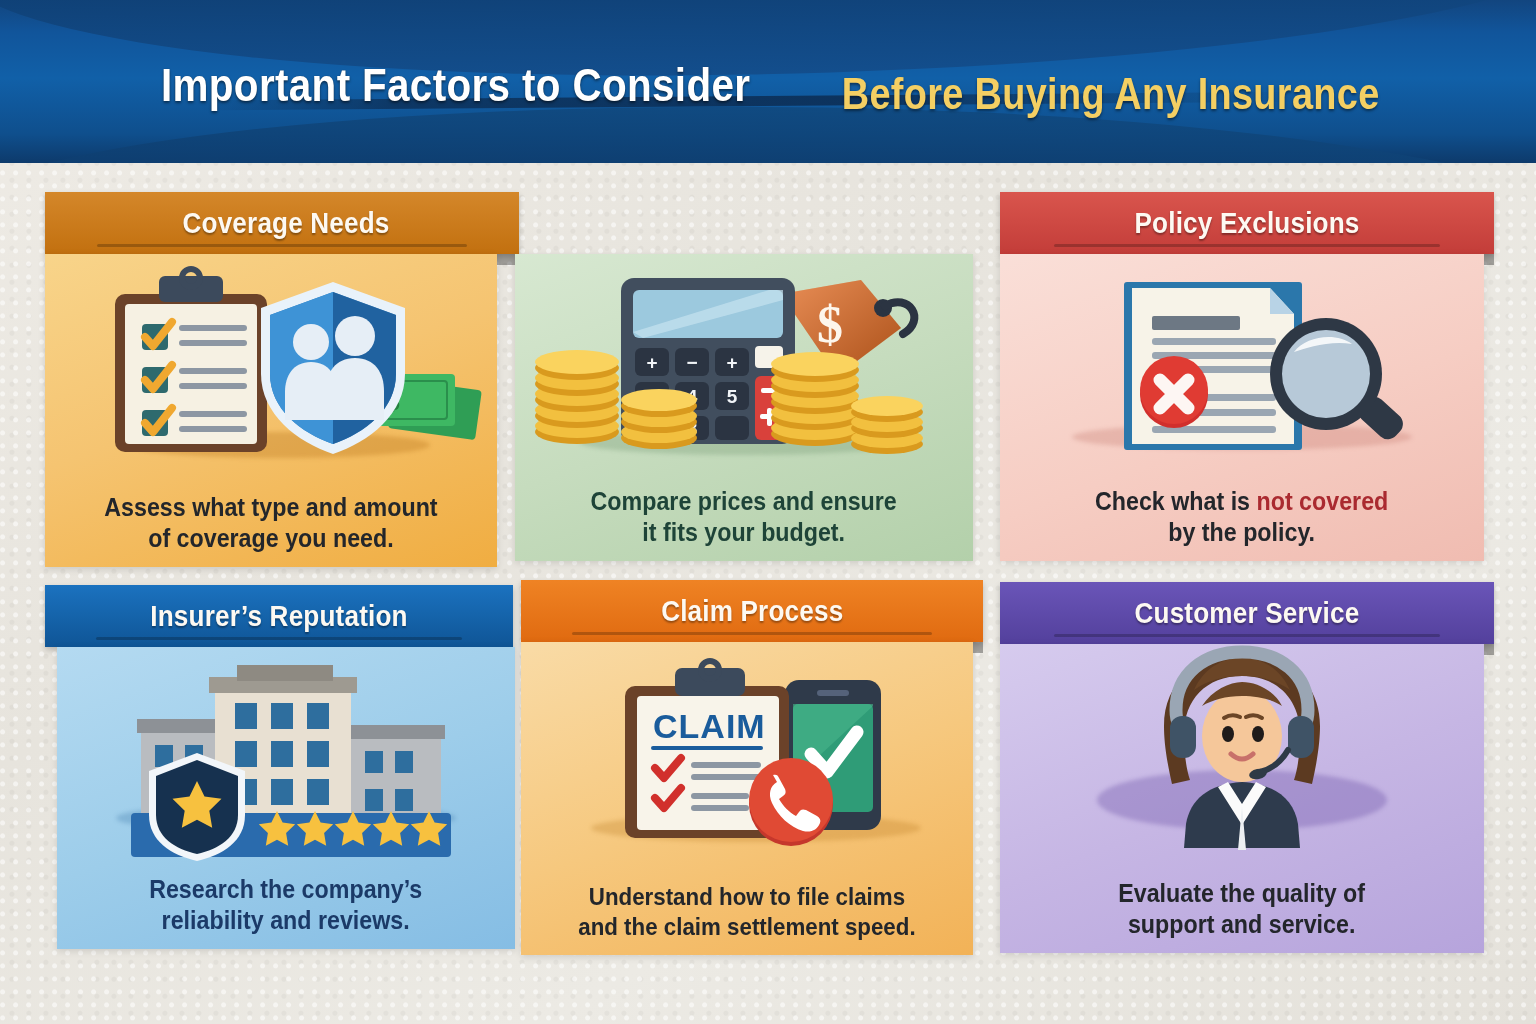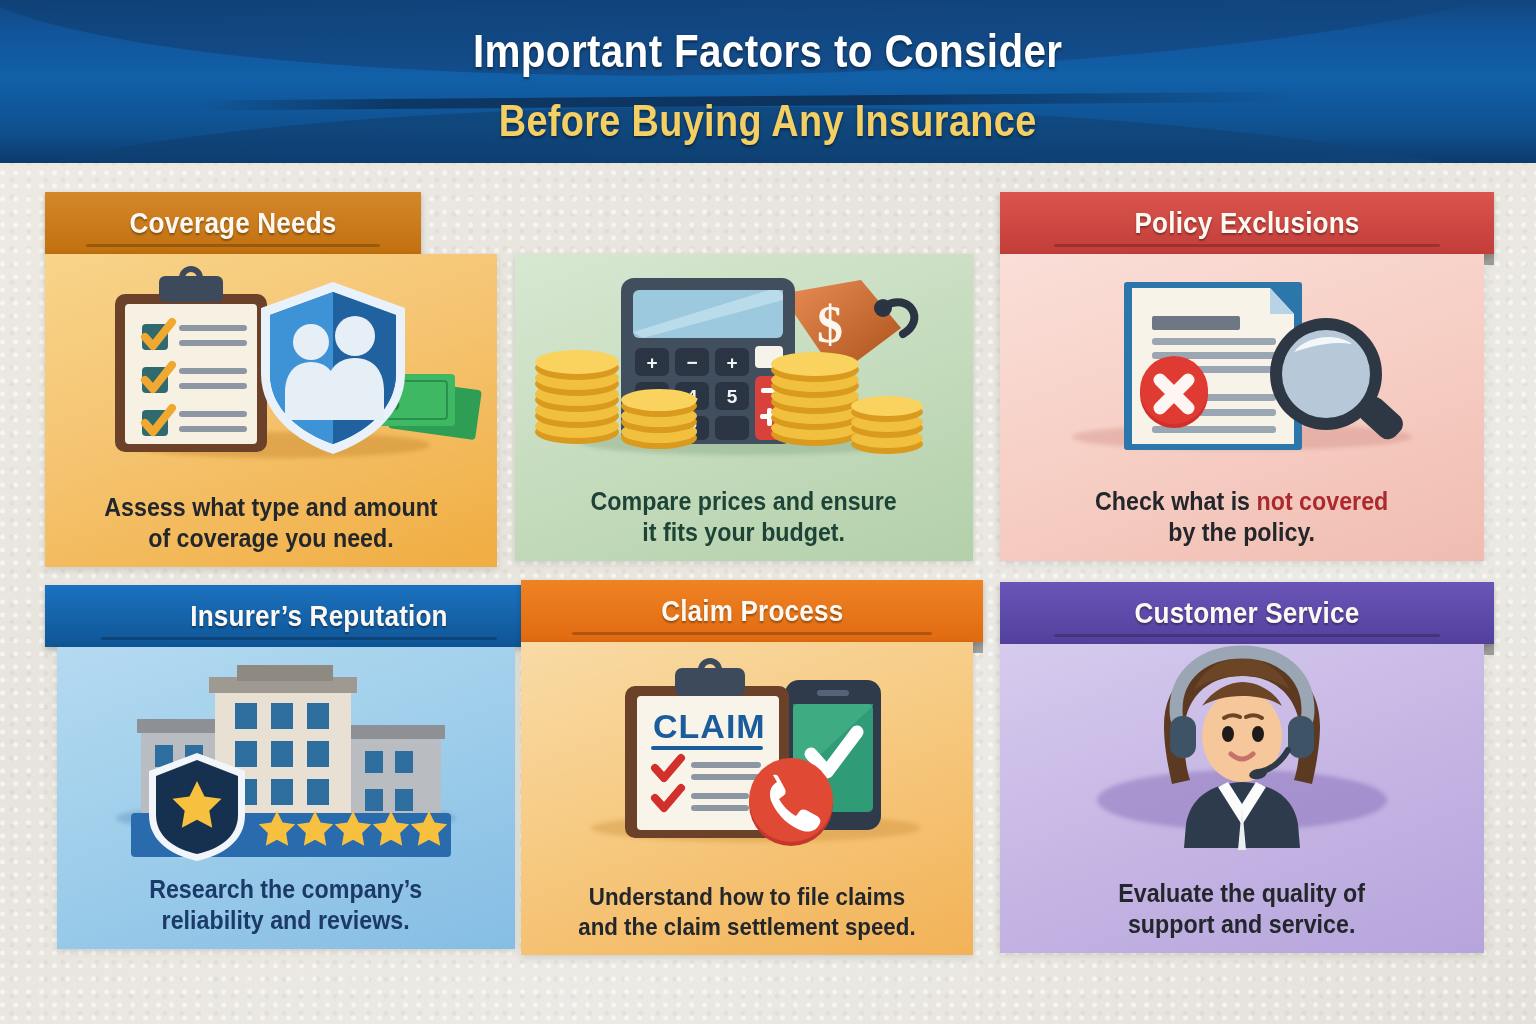--- a/index.html
+++ b/index.html
@@ -24,21 +24,21 @@
   .banner .wave1{position:absolute;left:-40px;top:-46px;width:1640px;height:120px;
     background:linear-gradient(180deg,#0e3d70,#134d8b);border-radius:0 0 52% 48%/0 0 100% 100%;
     transform:rotate(-1.1deg);opacity:.95;}
   .banner .wave2{position:absolute;left:-60px;bottom:-74px;width:1700px;height:130px;
     background:linear-gradient(0deg,#0c3463,#10497f);border-radius:52% 48% 0 0/100% 100% 0 0;
     transform:rotate(.9deg);opacity:.9;}
   .banner .streak{position:absolute;left:200px;top:96px;width:1100px;height:10px;
     background:linear-gradient(90deg,rgba(255,255,255,0) 0%,rgba(12,44,82,.75) 18%,rgba(12,44,82,.85) 60%,rgba(255,255,255,0) 100%);
     transform:rotate(-.45deg);border-radius:6px;}
   .banner-inner{position:absolute;left:0;top:0;width:1536px;height:163px;
-    display:flex;flex-direction:column;align-items:center;justify-content:center;}
+    display:flex;align-items:center;justify-content:center;}
   .title1{
     font-family:"Liberation Sans", sans-serif;
     font-weight:bold;font-size:47px;letter-spacing:.4px;color:#ffffff;
     transform:scaleX(.86);transform-origin:center;
     text-shadow:0 2px 3px rgba(0,0,0,.45), 0 0 1px rgba(0,0,0,.5);
     line-height:1.0;margin-top:6px;white-space:nowrap;}
   .title2{
     font-family:"Liberation Sans", sans-serif;
     font-weight:bold;font-size:44px;letter-spacing:.4px;color:#f4cf63;
     transform:scaleX(.86);transform-origin:center;
@@ -83,21 +83,21 @@
     <div class="streak"></div>
     <div class="banner-inner">
       <div class="title1">Important Factors to Consider</div>
       <div class="title2">Before Buying Any Insurance</div>
     </div>
   </div>
 
   <div class="grid">
 
     <div class="card" style="left:45px;top:29px;width:452px;height:375px;">
-      <div class="ribbon" style="width:376px;background:linear-gradient(180deg,#d4872a,#c2700f);">
+      <div class="ribbon" style="width:466px;background:linear-gradient(180deg,#d4872a,#c2700f);padding-left:8px;">
         <span class="label">Coverage Needs</span>
         <div class="underline"></div>
         <div class="fold"></div>
       </div>
       <div class="body" style="top:62px;width:452px;height:313px;background:linear-gradient(160deg,#f8d48a 0%,#f5c471 45%,#f0ad41 100%);">
         <div class="scene">
           <div class="shadowEllipse" style="left:52%;top:178px;width:300px;height:26px;background:rgba(180,110,20,.30);"></div>
 
           <svg style="position:absolute;left:62px;top:14px;" width="170" height="190" viewBox="0 0 170 190">
             <rect x="8" y="26" width="152" height="158" rx="10" fill="#6b4229"></rect>
@@ -284,21 +284,21 @@
           </svg>
         </div>
         <div class="caption" style="color:#23262b;">
           <span>Check what is </span><span class="hl" style="color:#aa2a30;">not covered</span><br>
           <span>by the policy.</span>
         </div>
       </div>
     </div>
 
     <div class="card" style="left:45px;top:422px;width:458px;height:364px;">
-      <div class="ribbon" style="width:468px;background:linear-gradient(180deg,#1b72bf,#0f5596);padding-left:40px;">
+      <div class="ribbon" style="width:468px;background:linear-gradient(180deg,#1b72bf,#0f5596);">
         <span class="label">Insurer’s Reputation</span>
         <div class="underline"></div>
         <div class="fold"></div>
       </div>
       <div class="body" style="top:62px;width:458px;height:302px;background:linear-gradient(160deg,#b4daf1 0%,#9dcdea 50%,#85bde4 100%);margin-left:12px;">
         <div class="scene">
           <div class="shadowEllipse" style="left:50%;top:156px;width:340px;height:30px;background:rgba(60,120,170,.30);"></div>
 
           <svg style="position:absolute;left:84px;top:16px;" width="300" height="185" viewBox="0 0 300 185">
             <rect x="0" y="64" width="92" height="104" fill="#b9bcc0"></rect>

